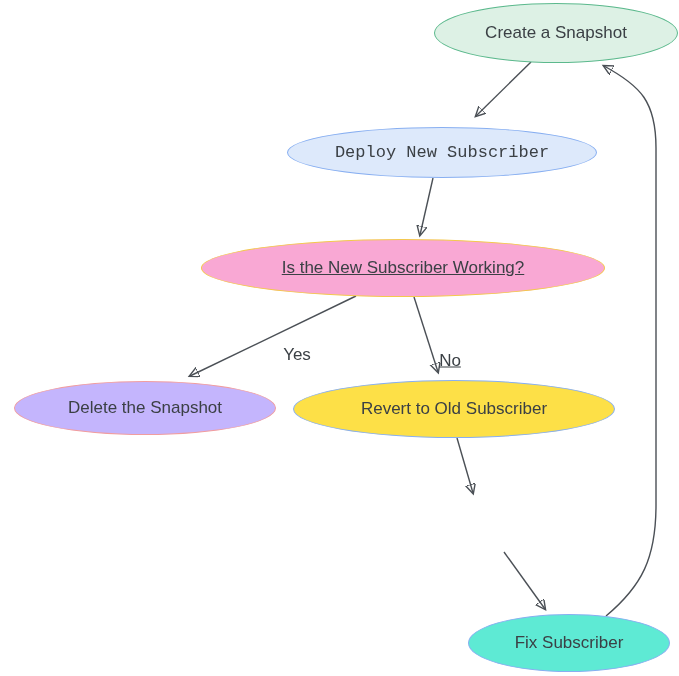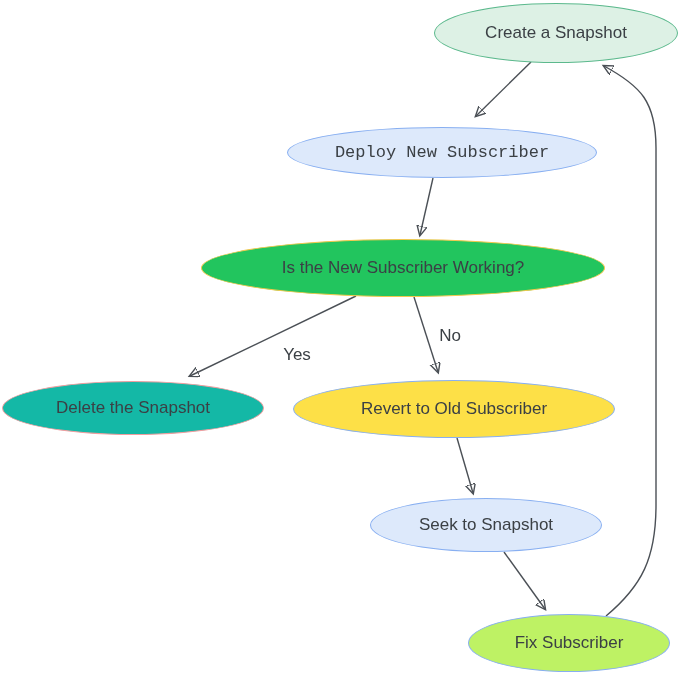--- a/index.html
+++ b/index.html
@@ -70,37 +70,34 @@
   </svg>
 
   <div class="node" style="left: 434px; top: 3px; width: 244px; height: 60px; background: rgb(221, 241, 229); border-color: rgb(92, 185, 141);">
     <span>Create a Snapshot</span>
   </div>
 
   <div class="node" style="left: 287px; top: 127px; width: 310px; height: 51px; background: rgb(221, 233, 251); border-color: rgb(136, 175, 241); font-family: Liberation Mono, monospace;">
     <span>Deploy New Subscriber</span>
   </div>
 
-  <div class="node" style="left: 201px; top: 239px; width: 404px; height: 58px; background: #22c55e; border-color: rgb(243, 200, 78);">
+  <div class="node" style="left: 201px; top: 239px; width: 404px; height: 58px; background: #f9a8d4; border-color: rgb(243, 200, 78); text-decoration: underline;">
     <span>Is the New Subscriber Working?</span>
   </div>
 
-  <div class="node" style="left: 2px; top: 381px; width: 262px; height: 54px; background: #14b8a6; border-color: rgb(241, 157, 159);">
+  <div class="node" style="left: 14px; top: 381px; width: 262px; height: 54px; background: #c4b5fd; border-color: rgb(241, 157, 159);">
     <span>Delete the Snapshot</span>
   </div>
 
   <div class="node" style="left: 293px; top: 380px; width: 322px; height: 58px; background: #fde047; border-color: rgb(136, 175, 241);">
     <span>Revert to Old Subscriber</span>
   </div>
 
-  <div class="node" style="left: 370px; top: 498px; width: 232px; height: 54px; background: rgb(221, 233, 251); border-color: rgb(136, 175, 241);">
-    <span>Seek to Snapshot</span>
-  </div>
 
-  <div class="node" style="left: 468px; top: 614px; width: 202px; height: 58px; background: #bef264; border-color: rgb(136, 175, 241);">
+  <div class="node" style="left: 468px; top: 614px; width: 202px; height: 58px; background: #5eead4; border-color: rgb(136, 175, 241);">
     <span>Fix Subscriber</span>
   </div>
 
   <div class="edge-label" style="left:297px;top:341px;margin-top:13px;">Yes</div>
 
-  <div class="edge-label" style="left:450px;top:335px;">No</div>
+  <div class="edge-label" style="left:450px;top:360px;text-decoration:underline;">No</div>
 
 </div>
 
 </body></html>

